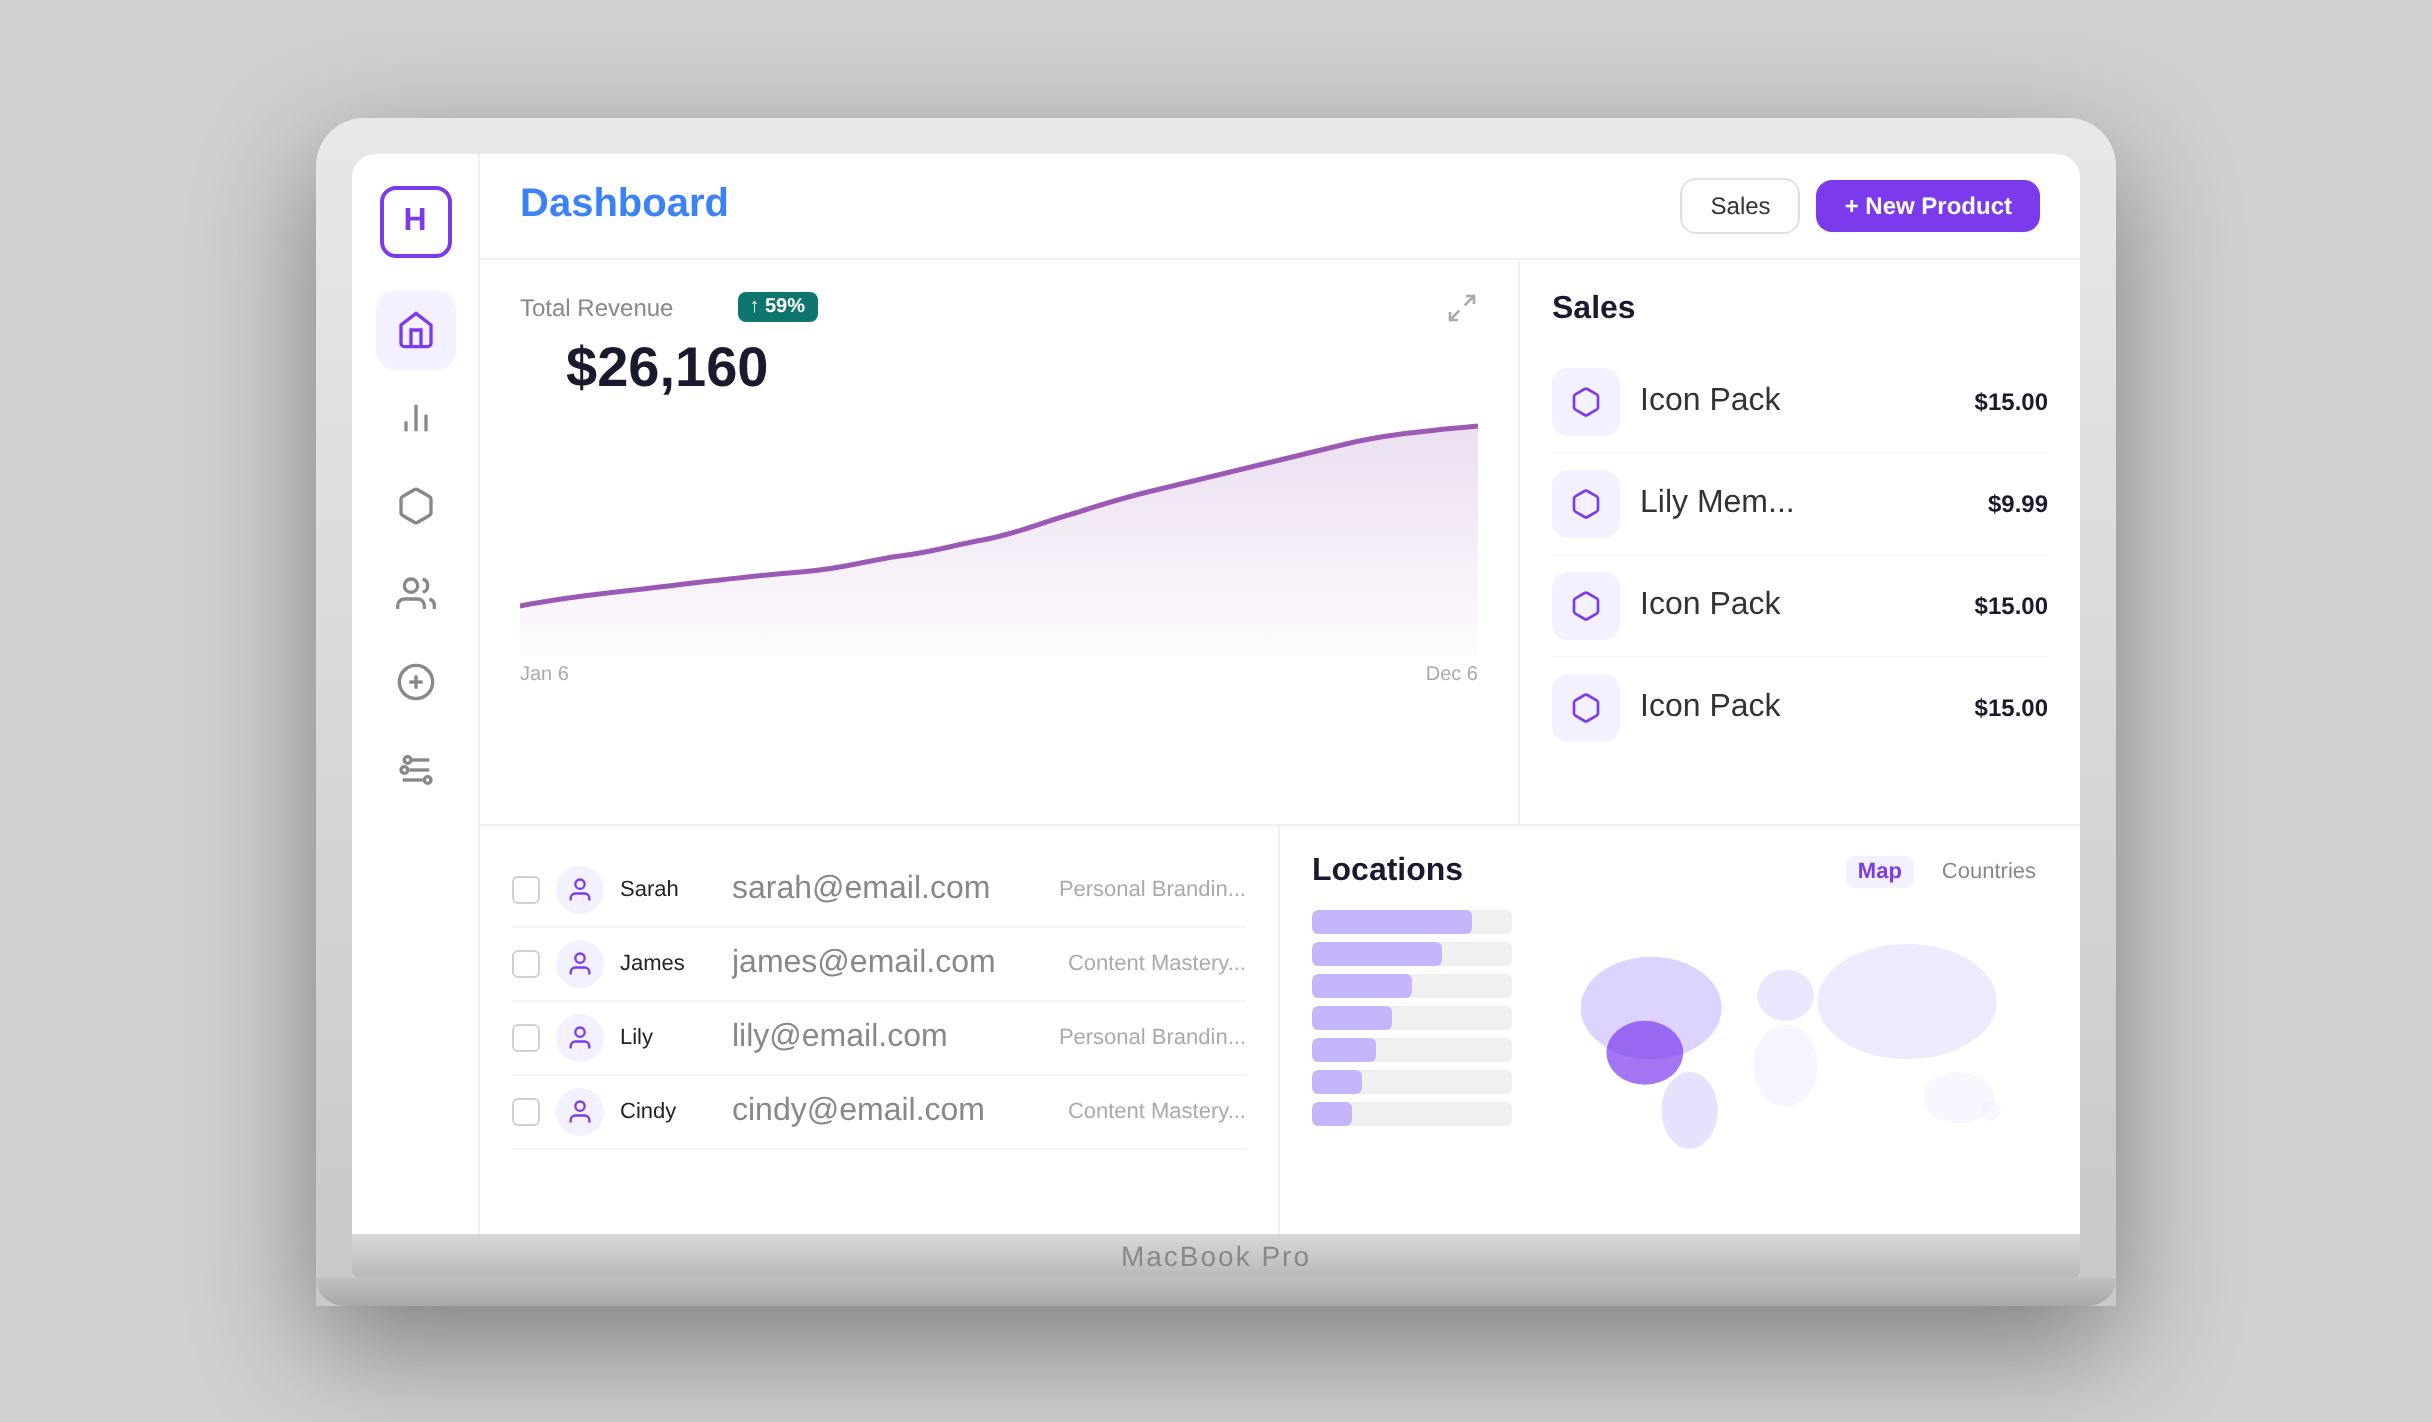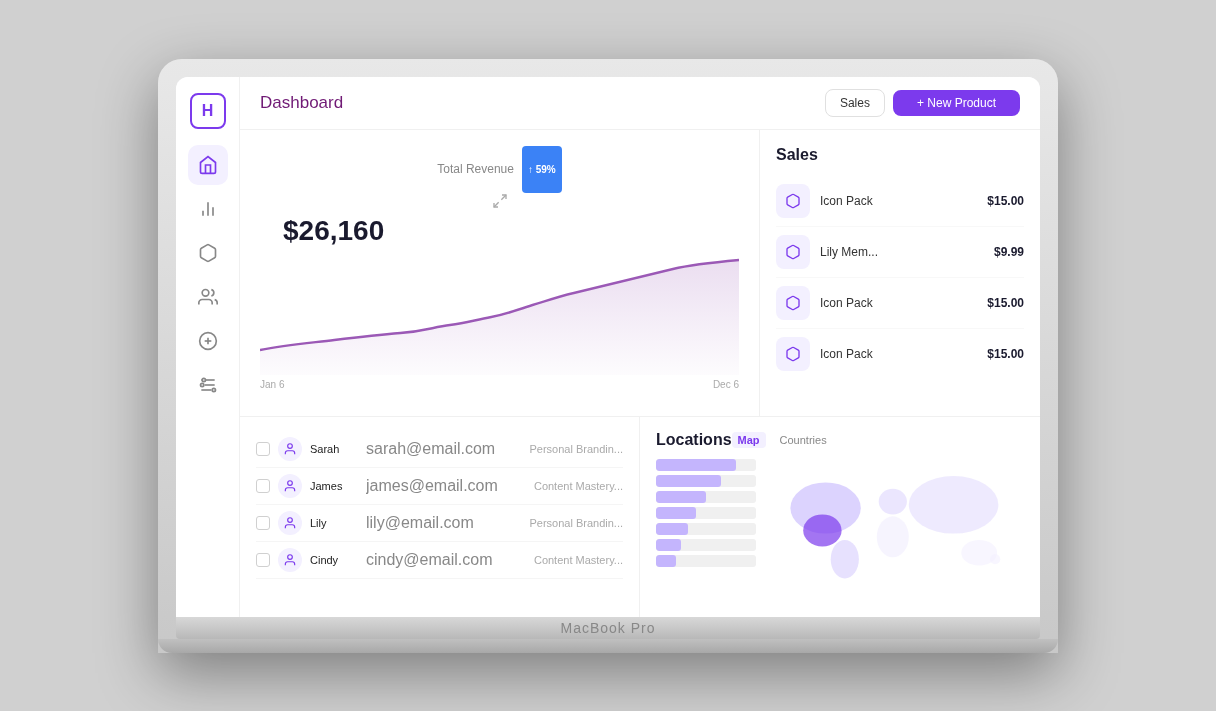--- a/index.html
+++ b/index.html
@@ -112,51 +112,51 @@
     .header {
       display: flex;
       align-items: center;
       justify-content: space-between;
       padding: 12px 20px;
       background: #fff;
       border-bottom: 1px solid #f0f0f0;
     }
 
     .header-title {
-      font-size: 17px;
-      font-weight: 400;
-      color: #701a75;
+      font-size: 20px;
+      font-weight: 700;
+      color: #3b82f6;
     }
 
     .header-actions {
       display: flex;
       gap: 8px;
       align-items: center;
     }
 
     .btn-sales {
       padding: 6px 14px;
       border: 1px solid #e0e0e0;
       border-radius: 8px;
       background: #fff;
       color: #333;
       font-size: 12px;
       cursor: pointer;
       font-weight: 500;
     }
 
     .btn-new-product {
-      padding: 6px 24px;
+      padding: 6px 14px;
       border: none;
       border-radius: 8px;
       background: #7c3aed;
       color: #fff;
       font-size: 12px;
       cursor: pointer;
-      font-weight: 400;
+      font-weight: 700;
       display: flex;
       align-items: center;
       gap: 4px;
     }
 
     .content {
       flex: 1;
       display: grid;
       grid-template-columns: 1fr 280px;
       grid-template-rows: auto auto;
@@ -170,41 +170,41 @@
       padding: 16px 20px 12px;
       border-right: 1px solid #f0f0f0;
       border-bottom: 1px solid #f0f0f0;
     }
 
     .revenue-header {
       display: flex;
       align-items: center;
       justify-content: space-between;
       margin-bottom: 6px;
-      flex-direction: column;
     }
 
     .revenue-label {
       font-size: 12px;
       color: #888;
       display: flex;
       align-items: center;
       gap: 8px;
     }
 
     .revenue-badge {
-      background: #3b82f6;
+      background: #0f766e;
       color: #fff;
       font-size: 10px;
       font-weight: 600;
-      padding: 18px 6px;
+      padding: 2px 6px;
       border-radius: 4px;
       display: flex;
       align-items: center;
       gap: 2px;
+      margin-left: 24px;
     }
 
     .revenue-amount {
       font-size: 28px;
       font-weight: 800;
       color: #1a1a2e;
       margin-bottom: 8px;
       margin-left: 23px;
     }
 
@@ -251,21 +251,21 @@
       background: #f3f0ff;
       border-radius: 8px;
       display: flex;
       align-items: center;
       justify-content: center;
       flex-shrink: 0;
     }
 
     .sale-name {
       flex: 1;
-      font-size: 12px;
+      font-size: 16px;
       font-weight: 500;
       color: #333;
     }
 
     .sale-price {
       font-size: 12px;
       font-weight: 600;
       color: #1a1a2e;
     }
 
@@ -360,20 +360,21 @@
     
     .locations-card {
       background: #fff;
       padding: 14px 16px;
       overflow: hidden;
     }
 
     .locations-header {
       display: flex;
       align-items: center;
+      justify-content: space-between;
       margin-bottom: 10px;
     }
 
     .locations-title {
       font-size: 16px;
       font-weight: 700;
       color: #1a1a2e;
     }
 
     .locations-tabs {

